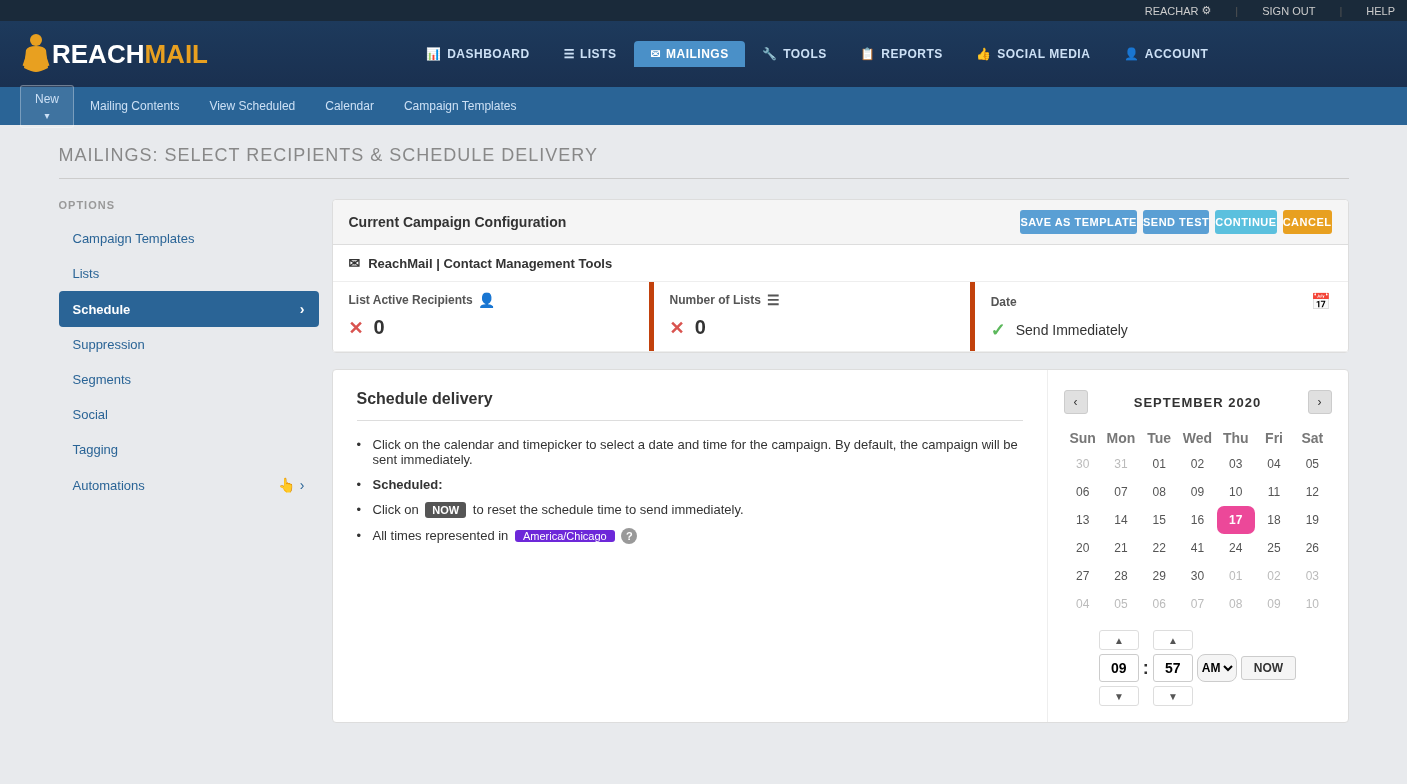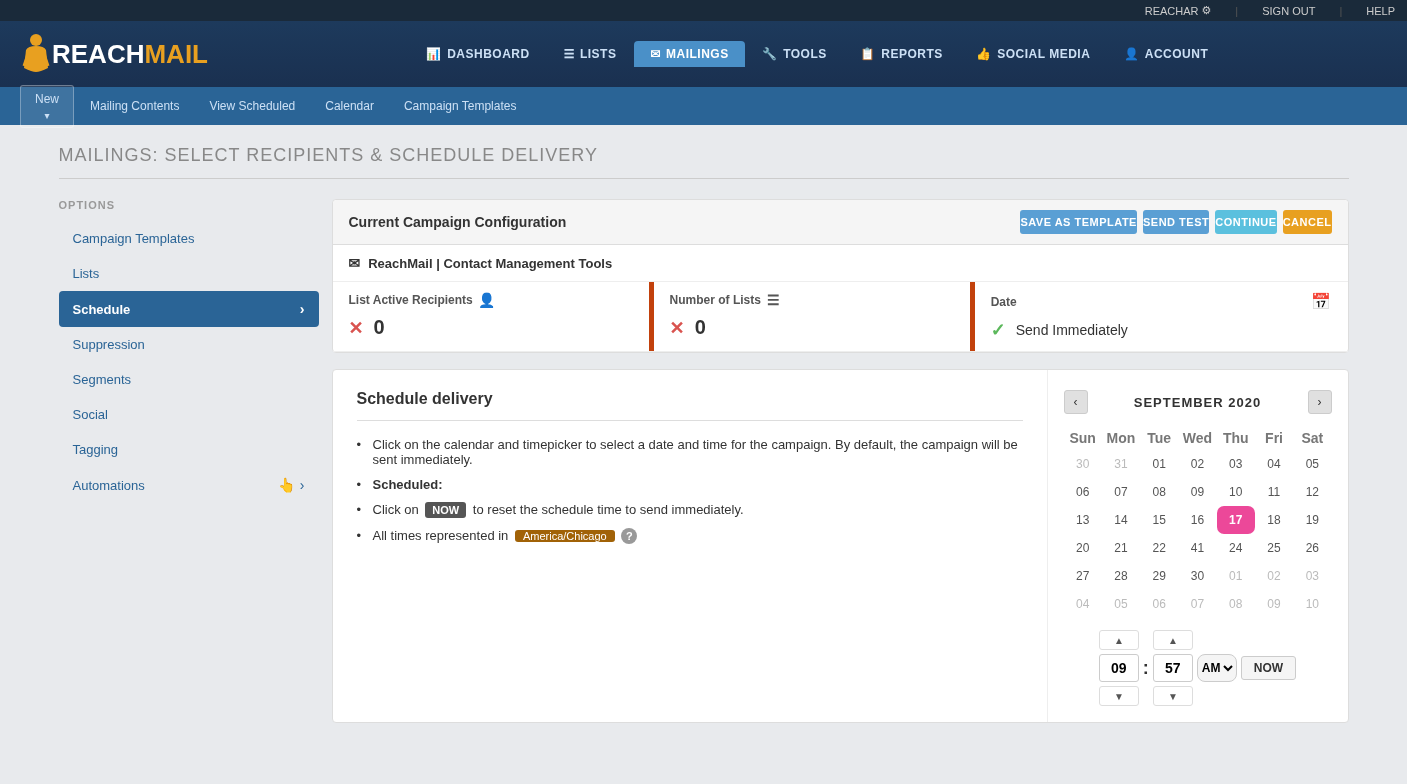--- a/index.html
+++ b/index.html
@@ -326,21 +326,21 @@
       background: #555;
       color: #fff;
       padding: 2px 7px;
       border-radius: 3px;
       font-size: 11px;
       font-weight: bold;
       margin: 0 3px;
     }
     .timezone-badge {
       display: inline-block;
-      background: #a16207;
+      background: #6d28d9;
       color: #fff;
       padding: 0 8px;
       border-radius: 3px;
       font-size: 11px;
       margin: 0 3px;
     }
     .help-icon {
       display: inline-flex;
       align-items: center;
       justify-content: center;

